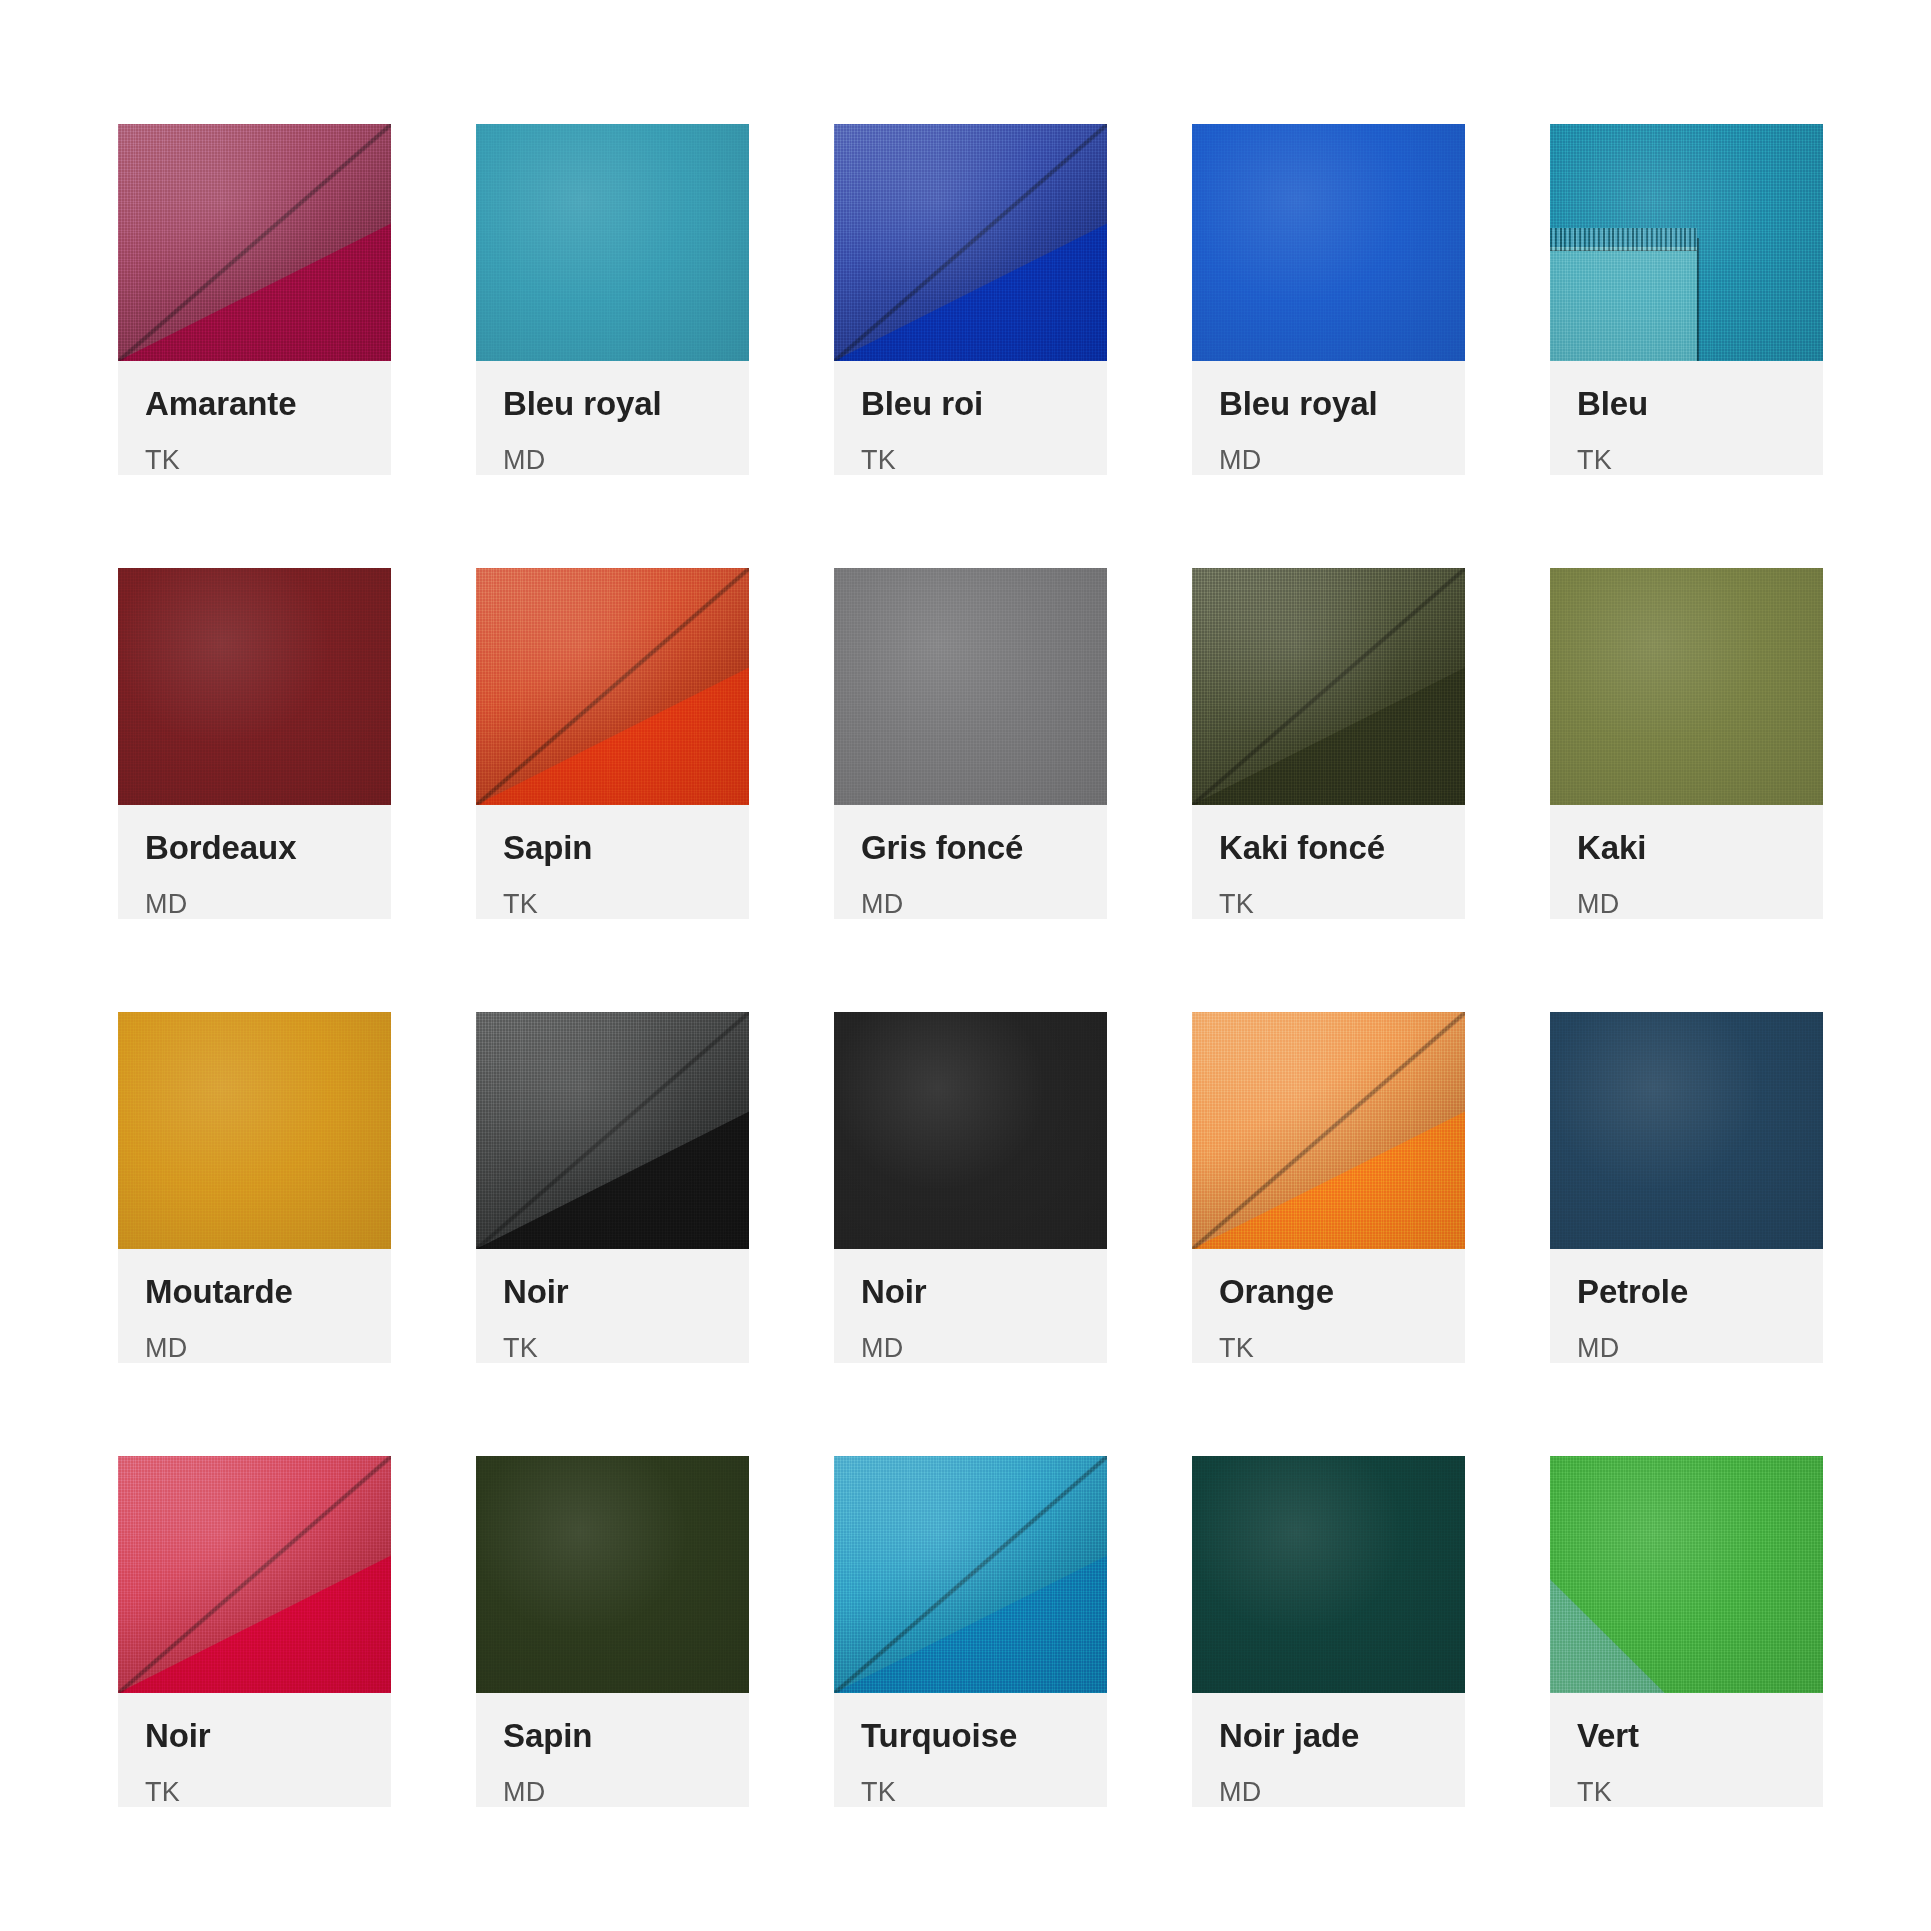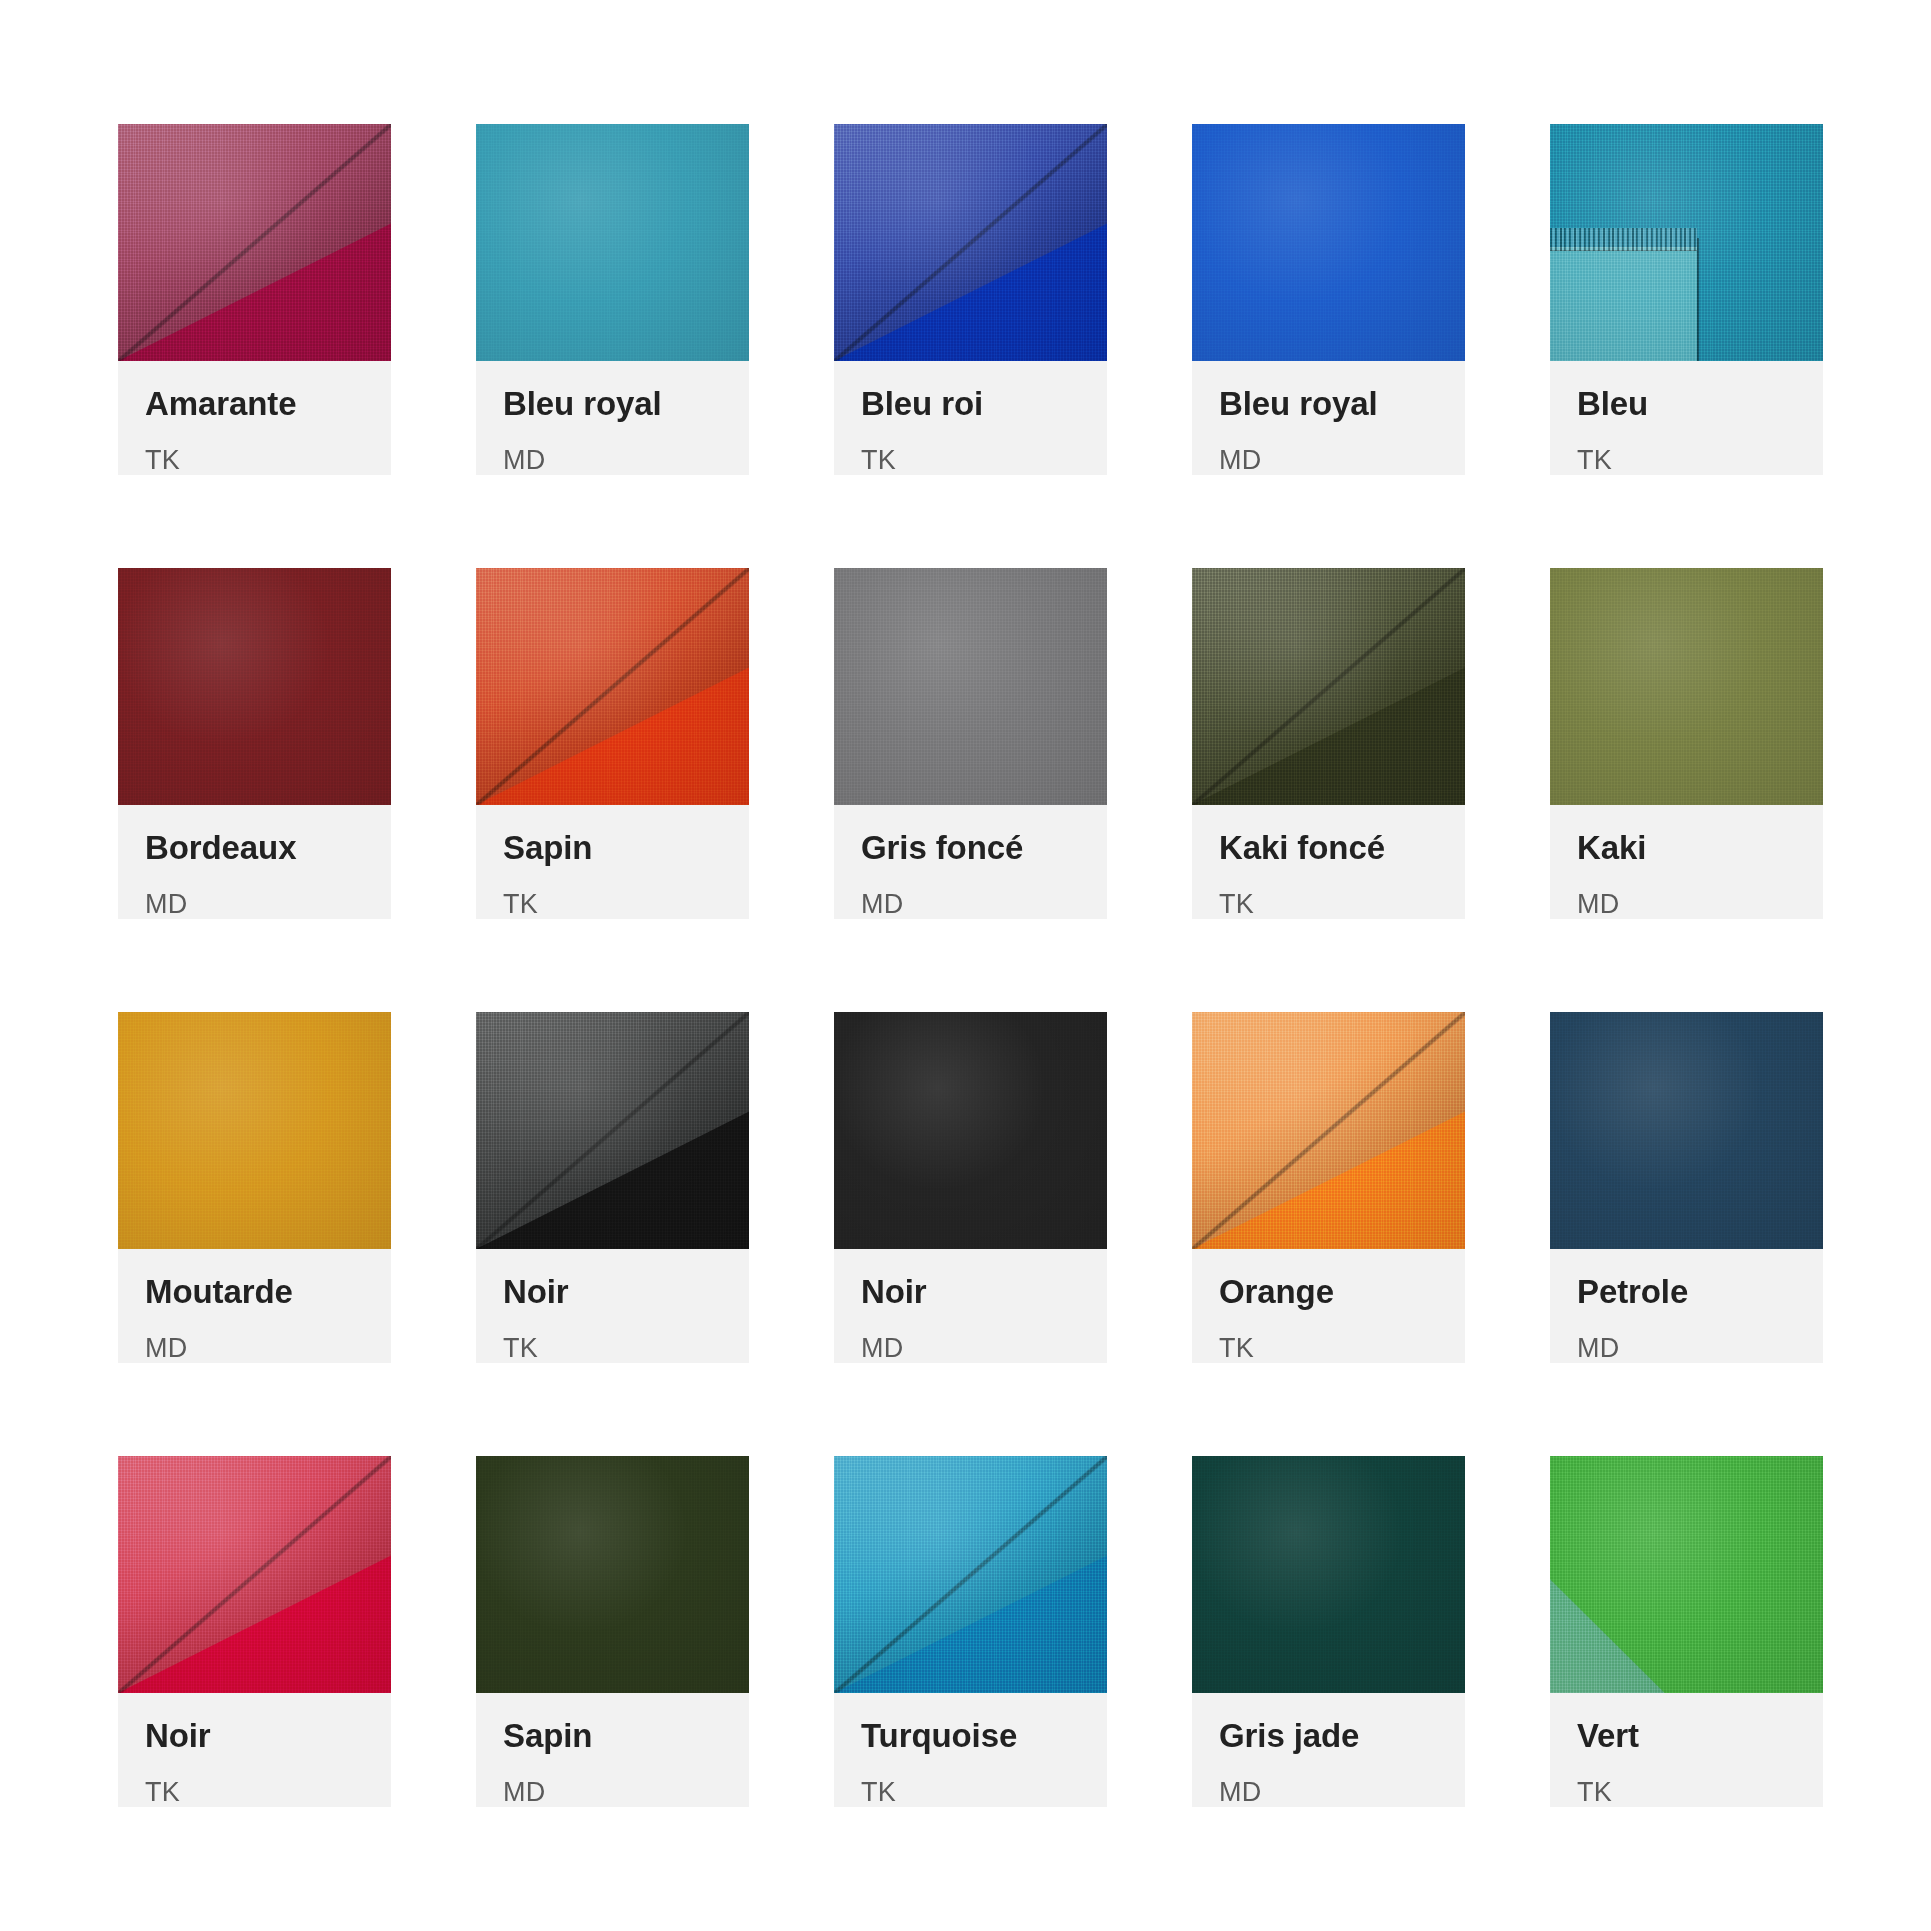--- a/index.html
+++ b/index.html
@@ -367,21 +367,21 @@
         <div class="swatch-name">Turquoise</div>
         <div class="swatch-code">TK</div>
       </div>
     </div>
     <div class="swatch-card">
       <div class="swatch-image" style="background-color: rgb(17, 66, 60);">
         <div class="weave flat"></div>
         <div class="vignette"></div>
       </div>
       <div class="swatch-caption">
-        <div class="swatch-name">Gris jade</div>
+        <div class="swatch-name">Noir jade</div>
         <div class="swatch-code">MD</div>
       </div>
     </div>
     <div class="swatch-card">
       <div class="swatch-image" style="background-color: rgb(76, 180, 71);">
         <div class="fold-corner" style="background-color: rgb(70, 168, 120);">
           <div class="sheen"></div>
         </div>
         <div class="weave"></div>
         <div class="vignette"></div>

